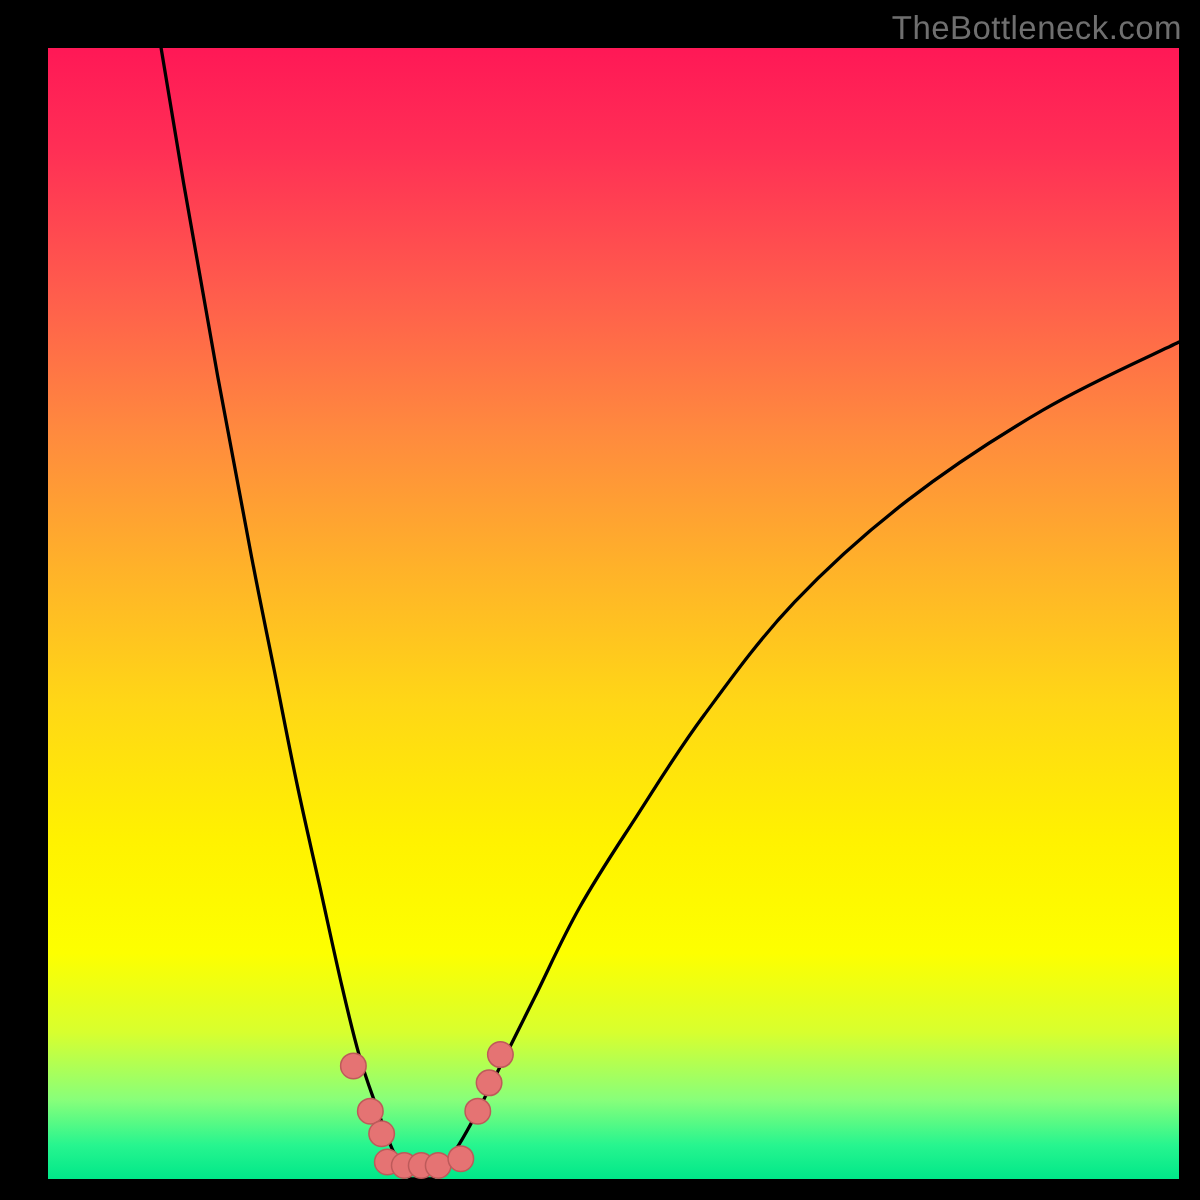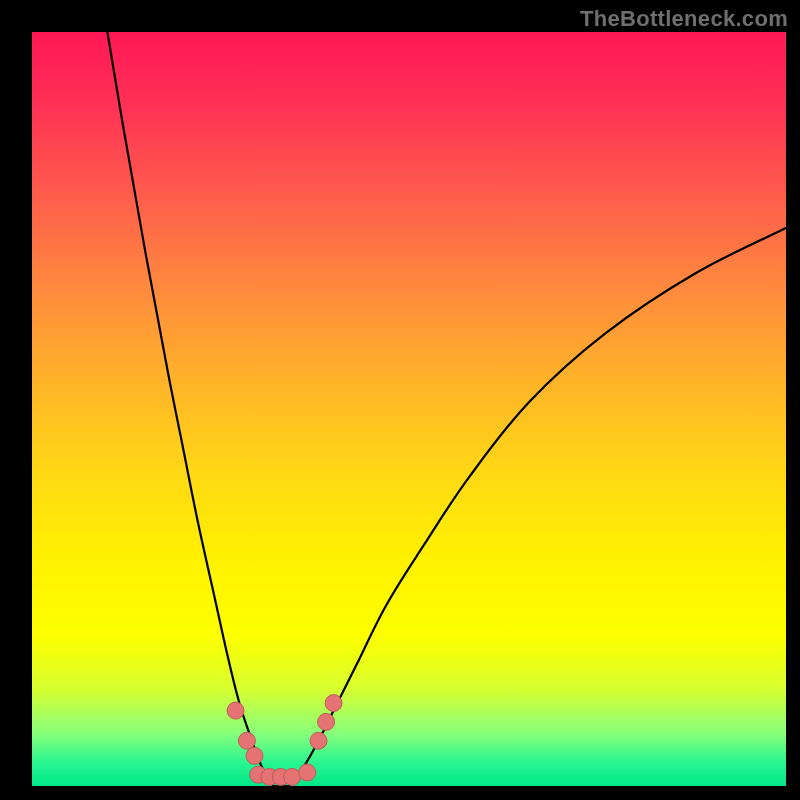--- a/index.html
+++ b/index.html
@@ -18,21 +18,21 @@
     width: 800px;
     height: 800px;
     background: #000;
   }
   .watermark {
     position: absolute;
     top: 6px;
     right: 12px;
     color: #6f6f6f;
     font-size: 22px;
-    font-weight: 700;
+    font-weight: 400;
     letter-spacing: 0.3px;
     z-index: 10;
   }
   .plot {
     position: absolute;
     left: 32px;
     top: 32px;
     width: 754px;
     height: 754px;
     background: linear-gradient(

